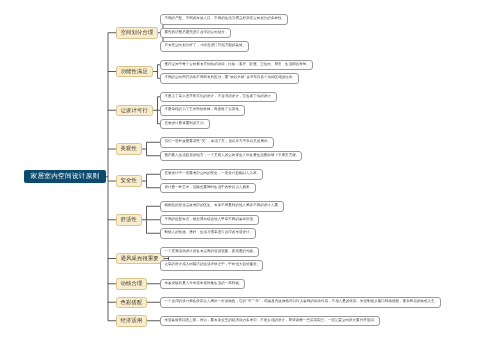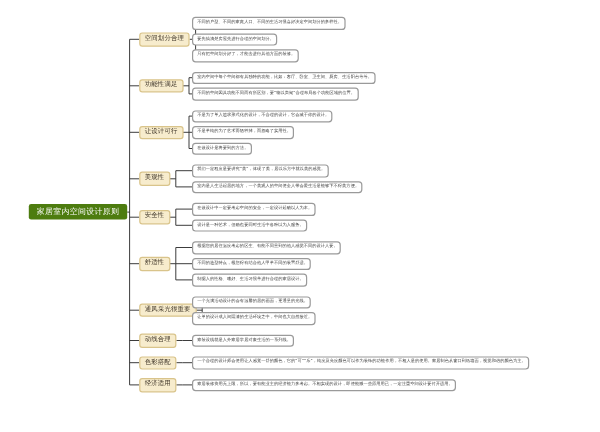--- a/index.html
+++ b/index.html
@@ -17,21 +17,21 @@
   }
   #edges {
     position: absolute;
     left: 0; top: 0;
     width: 500px; height: 360px;
     pointer-events: none;
   }
   
   .root-node {
     position: absolute;
-    background: #4d7c0f;
+    background: #0c4a6e;
     color: #ffffff;
     border-radius: 2px;
     font-size: 6.6px;
     line-height: 1;
     letter-spacing: .3px;
     padding: 4px 5px;
     white-space: nowrap;
     display: flex;
     align-items: center;
     justify-content: center;

